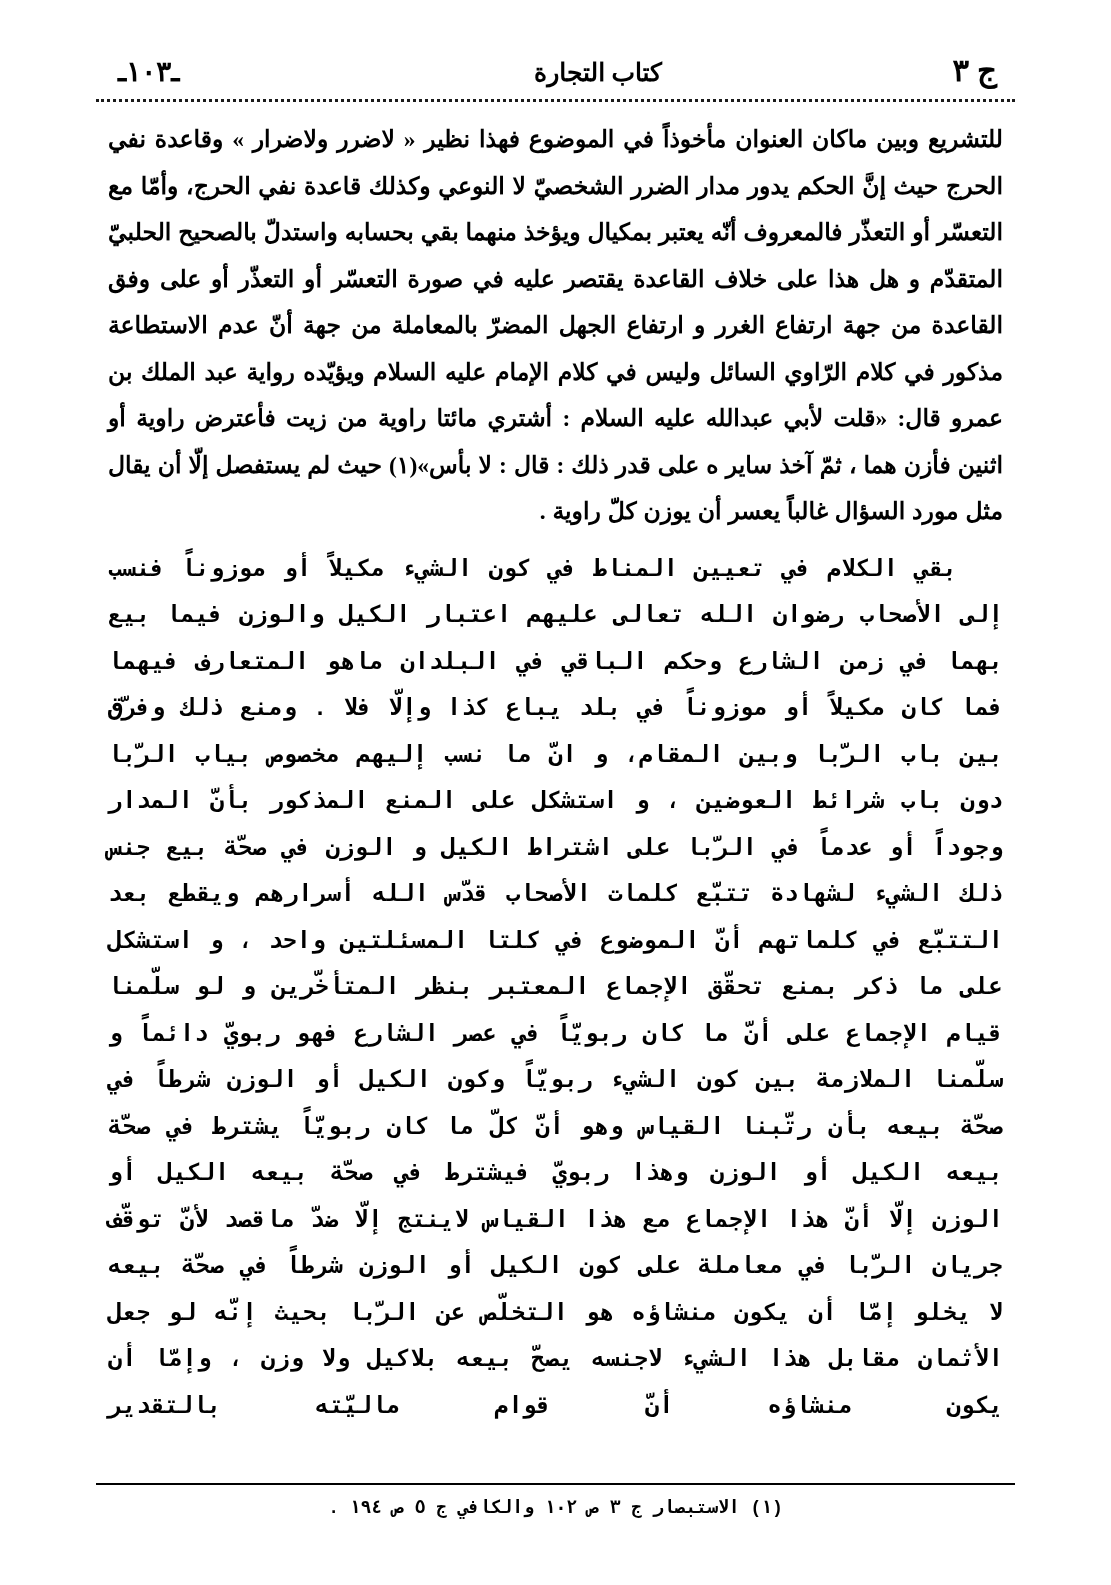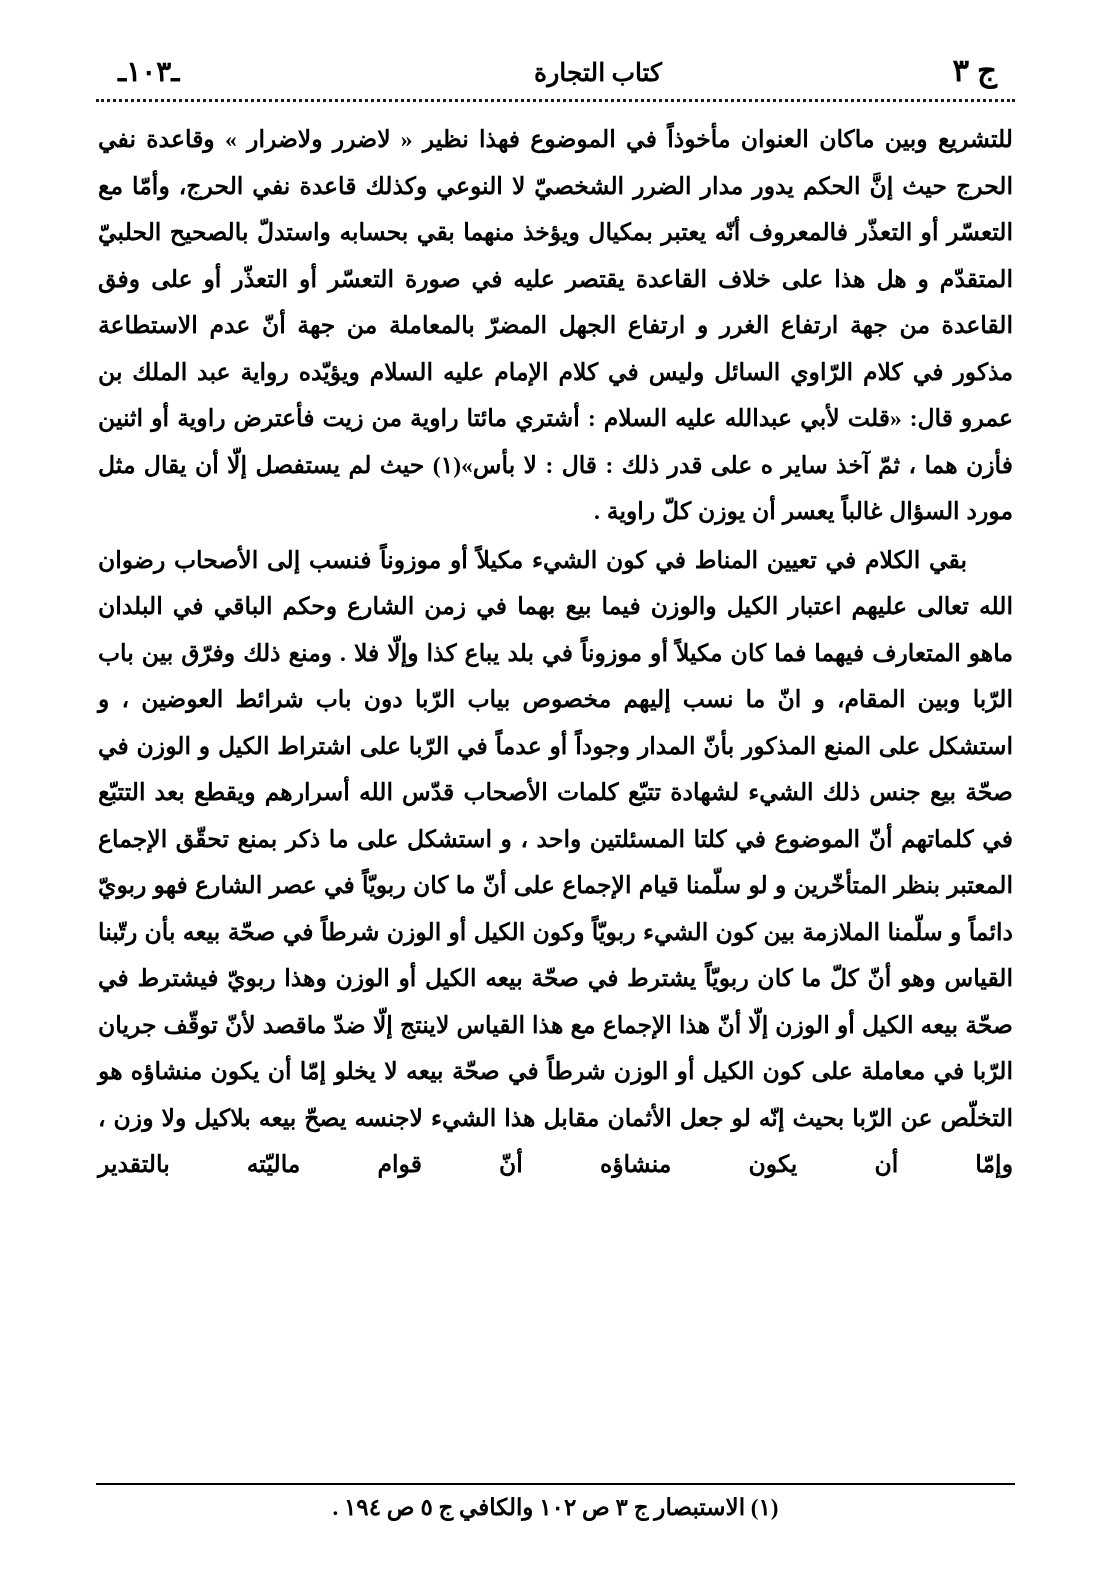--- a/index.html
+++ b/index.html
@@ -60,49 +60,51 @@
     direction: rtl;
     text-align: justify;
     text-align-last: justify;
     font-size: 23.5px;
     line-height: 46.5px;
     font-weight: 600;
     letter-spacing: 0px;
     word-spacing: 1px;
   }
   .body-text p {
-    margin: 2px;
+    margin: 12px;
     text-align: justify;
     text-align-last: justify;
   }
   .body-text p.indented {
     text-indent: 46px;
+    font-family: Liberation Mono, monospace;
   }
   .body-text p.lastline-right {
     text-align-last: right;
   }
   
   .footnote-wrap {
     position: absolute;
     right: 96px;
     left: 96px;
     bottom: 62px;
   }
   .rule-solid {
     border: none;
     border-top: 2px solid #000;
     width: 100%;
     margin: 0 0 8px 0;
   }
   .footnote {
     direction: rtl;
     text-align: center;
-    font-size: 23px;
+    font-size: 18px;
     line-height: 30px;
     font-weight: 600;
+    font-family: Liberation Mono, monospace;
   }
 </style>
 </head>
 <body>
 
 <div class="page">
 
   <div class="header">
     <span class="header-vol">ج ٣</span>
     <span class="header-title">كتاب التجارة</span>

